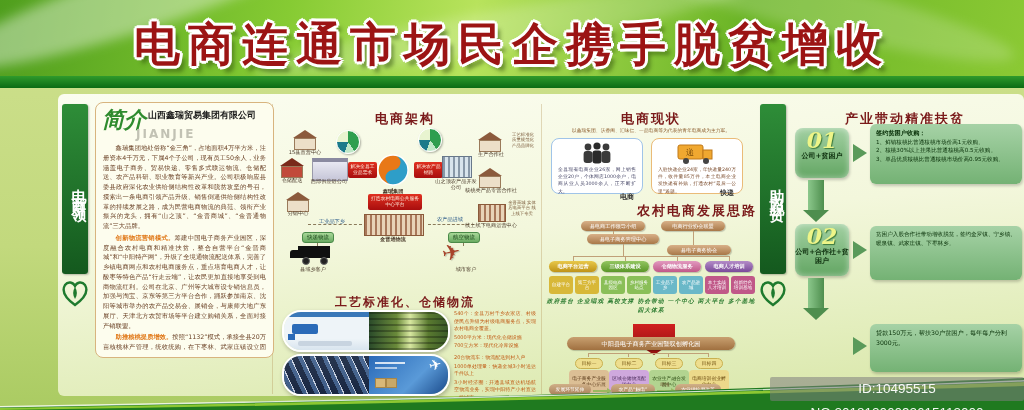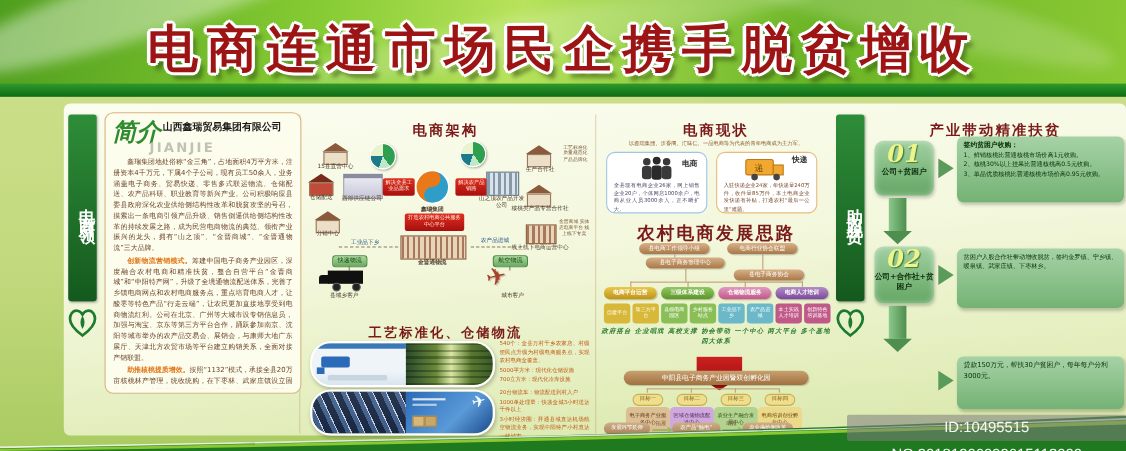--- a/index.html
+++ b/index.html
@@ -58,21 +58,21 @@
   .cap{border-radius:19px;overflow:hidden;border:2px solid #fff;box-shadow:1px 2px 4px rgba(0,0,0,.25);display:flex;}
   .cap>div{height:100%;}
   .snote{font-size:5px;line-height:1.5;color:#c05a14;text-align:justify;}
   .snote div{margin-bottom:1px;}
 
   
   .col3{left:545px;top:108px;width:212px;height:292px;}
   .card{background:#fff;border-radius:8px;}
   .card.blue{border:1.5px solid #a0c4e8;}
   .card.orange{border:1.5px solid #eabb78;}
-  .card-label{font-size:7px;font-weight:bold;color:#333;}
+  .card-label{font-size:7px;font-weight:bold;color:#333;margin-top:48px;}
   .card-text{font-size:4.8px;line-height:1.5;color:#4a4a6a;text-align:justify;}
   .pill{background:linear-gradient(180deg,#d8b088,#a87848);border-radius:7px;color:#fff;font-size:5.2px;text-align:center;line-height:10px;height:10px;box-shadow:1px 1px 1px rgba(0,0,0,.2);}
   .cat{border-radius:6px;color:#fff;font-size:5.2px;font-weight:bold;text-align:center;line-height:11px;height:11px;box-shadow:1px 1px 1px rgba(0,0,0,.2);}
   .cat.c0{background:linear-gradient(180deg,#e8c84a,#bf9318);}
   .cat.c1{background:linear-gradient(180deg,#93c661,#5a9628);}
   .cat.c2{background:linear-gradient(180deg,#e29ac0,#c05888);}
   .cat.c3{background:linear-gradient(180deg,#b48cc8,#7a4a9a);}
   .sub{border-radius:3px;color:#fff;font-size:4.6px;line-height:1.2;display:flex;align-items:center;justify-content:center;text-align:center;padding:1px;width:22px;height:16px;}
   .sub.s0{background:#d8b838;}
   .sub.s1{background:#8abf58;}
@@ -284,21 +284,21 @@
             <rect x="2" y="3" width="25" height="14" rx="2" fill="#f0a830" stroke="#c07818"></rect>
             <rect x="27" y="8" width="9" height="9" fill="#f0a830" stroke="#c07818"></rect>
             <circle cx="10" cy="19" r="3" fill="#444"></circle>
             <circle cx="30" cy="19" r="3" fill="#444"></circle>
             <text x="14" y="13" font-size="8" fill="#7a4a08" text-anchor="middle">递</text>
           </svg>
       </div>
       <div class="abs card-text" style="left:6px;top:27px;width:78px;color:#7a4a2a;">入驻快递企业24家，年快递量240万件，收件量85万件，本土电商企业发快递有补贴，打通农村“最后一公里”难题。</div>
     </div>
 
-    <div class="abs sec-title" style="left:0;top:94px;width:212px;font-size:16px;">农村电商发展思路</div>
+    <div class="abs sec-title" style="left:0;top:94px;width:212px;font-size:13px;text-align:right;">农村电商发展思路</div>
     <div class="abs pill" style="left:36px;top:113px;width:64px;">县电商工作领导小组</div>
     <div class="abs pill" style="left:116px;top:113px;width:64px;">电商行业协会联盟</div>
     <div class="abs pill" style="left:42px;top:126px;width:72px;">县电子商务管理中心</div>
     <div class="abs pill" style="left:122px;top:137px;width:64px;">县电子商务协会</div>
     <div class="cline" style="left:68px;top:123px;width:1px;height:3px;"></div>
     <div class="cline" style="left:148px;top:123px;width:1px;height:14px;"></div>
     <div class="cline" style="left:28px;top:148px;width:157px;height:1px;"></div>
     <div class="cline" style="left:78px;top:136px;width:1px;height:12px;"></div>
     <div class="cline" style="left:28px;top:148px;width:1px;height:5px;"></div>
     <div class="cline" style="left:80px;top:148px;width:1px;height:5px;"></div>

